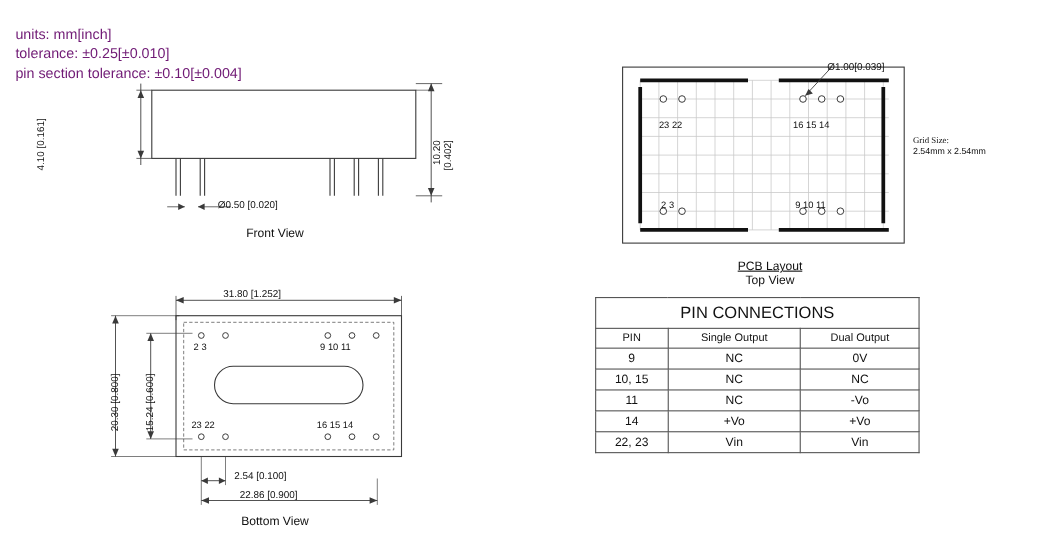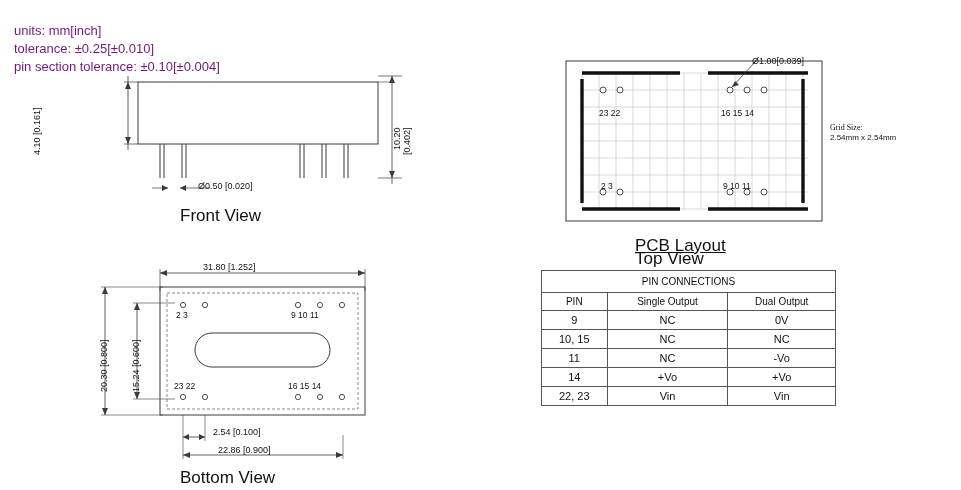--- a/index.html
+++ b/index.html
@@ -6,34 +6,34 @@
   body{
     width:961px;height:490px;
     background:#ffffff;
     font-family:"Liberation Sans", sans-serif;
     color:#1a1a1a;
     position:relative;
     overflow:hidden;
   }
   .abs{position:absolute;}
   .notes{left:14px;top:8px;font-size:13px;line-height:18px;color:#701a75;margin-top:14px;}
-  .caption{font-size:17px;color:#111;}
+  .caption{font-size:11px;text-align:center;color:#111;}
   .dim{font-size:9px;color:#111;white-space:nowrap;}
   .tiny{font-size:8px;color:#111;white-space:nowrap;}
   .pinnum{font-size:8.5px;color:#111;white-space:nowrap;}
   svg{display:block;}
   
   .pintable{
     position:absolute;left:541px;top:270px;width:295px;
     border-collapse:collapse;font-size:11px;
   }
   .pintable td,.pintable th{
     border:1px solid #555;text-align:center;padding:3px 2px;font-weight:normal;color:#111;
   }
-  .pintable th.title{font-size:10px;padding:5px 2px;}
+  .pintable th.title{font-size:15px;padding:5px 2px;}
   .pintable .hdr td{font-size:10px;}
   .u{ text-decoration:underline; }
 </style>
 </head>
 <body>
 
 <div class="abs notes">
   <div>units: mm[inch]</div>
   <div>tolerance: ±0.25[±0.010]</div>
   <div>pin section tolerance: ±0.10[±0.004]</div>

